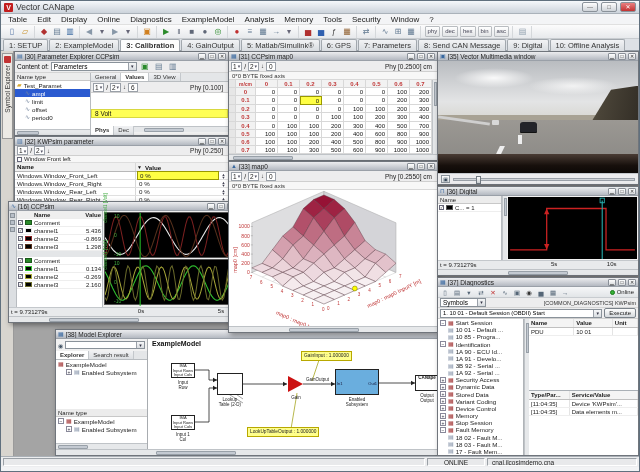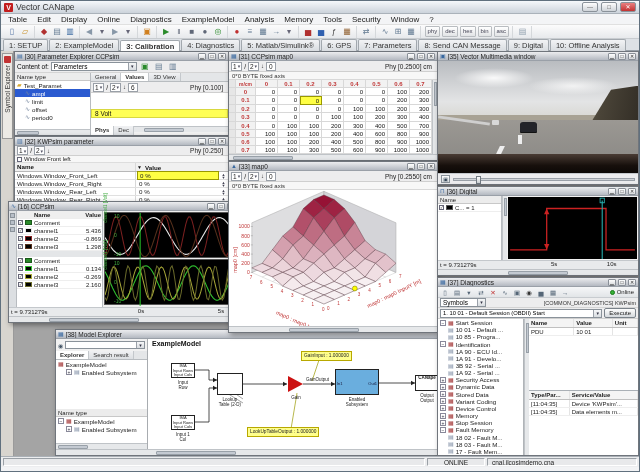--- a/index.html
+++ b/index.html
@@ -10,21 +10,21 @@
 .titlebar .logo{width:9px;height:9px;background:#c21d1d;color:#fff;font-size:7px;line-height:9px;text-align:center;font-weight:bold;border-radius:1px;}
 .titlebar .t{flex:1;font-size:8.5px;color:#333;}
 .wbtn{width:16px;height:10px;border:1px solid #8a929a;border-radius:2px;background:linear-gradient(#fdfdfd,#cfd4d9);font-size:6px;line-height:8px;text-align:center;color:#444;}
 .wbtn.close{background:linear-gradient(#e98080,#c23232);color:#fff;}
 .menubar{height:11px;background:#f3f4f6;display:flex;align-items:center;font-size:8px;color:#222;border-bottom:1px solid #e0e0e0;padding-left:2px;}
 .mitem{padding:0 5px;}
 .toolbar{height:14px;background:linear-gradient(#fcfcfc,#e7e9ec);display:flex;align-items:center;border-bottom:1px solid #c8ccd0;padding:0 2px;}
 .tbgroup{display:flex;align-items:center;gap:1px;padding:0 3px;border-right:1px solid #d5d8db;height:12px;}
 .tbicon{width:12px;height:11px;font-size:8px;line-height:11px;text-align:center;border-radius:2px;}
 .fmtbtn{font-size:6px;line-height:9px;padding:0 2px;border:1px solid #b8bcc0;background:linear-gradient(#fff,#e2e4e6);color:#445;border-radius:1px;margin:0 .5px;}
-.tabbar{height:12px;background:#dde1e6;display:flex;align-items:flex-start;border-bottom:1px solid #98a0a8;padding-left:2px;font-size:7.5px;}
+.tabbar{height:12px;background:#dde1e6;display:flex;align-items:center;border-bottom:1px solid #98a0a8;padding-left:2px;font-size:7.5px;}
 .tab{padding:1px 5px 1px;border:1px solid #a2a8ae;border-bottom:none;border-radius:2px 2px 0 0;background:linear-gradient(#f2f3f5,#d8dce0);margin-right:1px;color:#333;white-space:nowrap;}
 .tab.active{background:#fdfdfd;font-weight:bold;position:relative;top:1px;padding-bottom:2px;}
 
 .workspace{position:absolute;top:50px;left:0;right:0;bottom:15px;background:#a4a4a4;overflow:hidden;}
 .vstrip{position:absolute;left:0;top:0;bottom:0;width:13px;background:#d8d5cf;border-right:1px solid #9a9a9a;}
 .vtab{position:absolute;left:1px;top:2px;width:11px;height:86px;background:#eceae5;border:1px solid #9a9a9a;display:flex;flex-direction:column;align-items:center;padding-top:2px;gap:2px;}
 .vtab .ic{width:7px;height:7px;background:#c23232;border-radius:1px;}
 .vtext{writing-mode:vertical-rl;transform:rotate(180deg);font-size:6.5px;color:#333;}
 
 .child{position:absolute;border:1px solid #70757c;background:#f1f1f1;box-shadow:2px 2px 5px rgba(0,0,0,.4);display:flex;flex-direction:column;}
@@ -206,21 +206,21 @@
         <div class="fmtbtn">asc</div>
       </div>
       <div class="tbgroup">
         <div class="tbicon" style="color: rgb(136, 152, 168);">▤</div>
       </div>
     </div>
   <div class="tabbar" id="tabbar">
       <div class="tab">1: SETUP</div>
       <div class="tab">2: ExampleModel</div>
       <div class="tab active">3: Calibration</div>
-      <div class="tab">4: Diagnostics</div>
+      <div class="tab">4: GainOutput</div>
       <div class="tab">5: Matlab/Simulink®</div>
       <div class="tab">6: GPS</div>
       <div class="tab">7: Parameters</div>
       <div class="tab">8: Send CAN Message</div>
       <div class="tab">9: Digital</div>
       <div class="tab">10: Offline Analysis</div>
     </div>
 
   <div class="workspace">
     <div class="vstrip">

